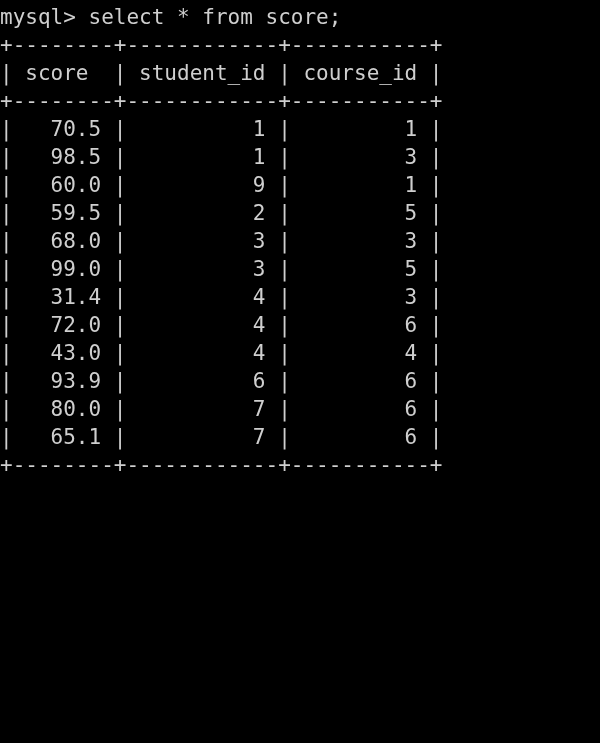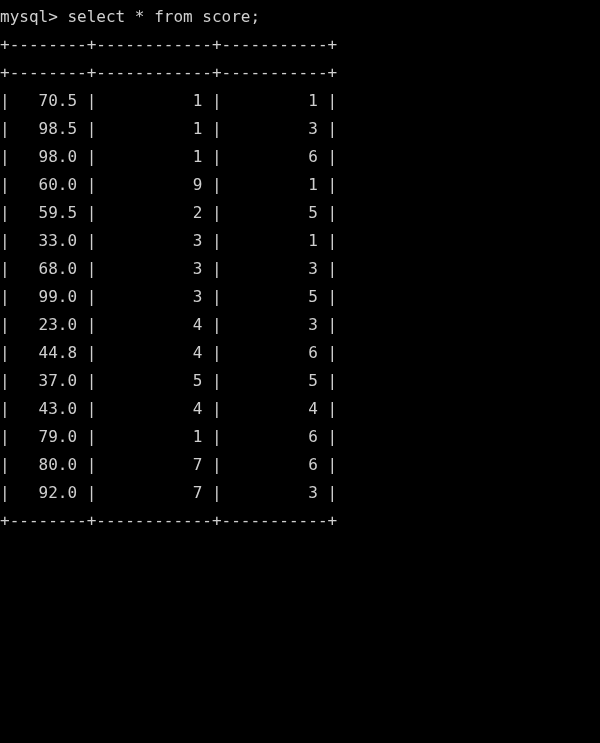--- a/index.html
+++ b/index.html
@@ -20,59 +20,57 @@
     letter-spacing: 0;
     -webkit-font-smoothing: none;
   }
   .term-line {
     white-space: pre;
     height: 28px;
     line-height: 28px;
     padding: 0;
     margin: 0;
     font-family: "DejaVu Sans Mono", "Liberation Mono", monospace;
-    font-size: 16px;
+    font-size: 21px;
     color: #cfcfcf;
   }
   .screen-pad {
     padding-left: 0px;
     padding-top: 3px;
   }
   .blank-line {
     height: 28px;
   }
 </style>
 </head>
 <body>
 
 <div id="terminal">
   <div class="screen-pad">
 
     <div class="term-line">mysql&gt; select * from score;</div>
 
     <div class="term-line">+--------+------------+-----------+</div>
 
+    <div class="term-line">| score  | student_id | course_id |</div>
 
     <div class="term-line">+--------+------------+-----------+</div>
 
     <div class="term-line">|   70.5 |          1 |         1 |</div>
     <div class="term-line">|   98.5 |          1 |         3 |</div>
-    <div class="term-line">|   98.0 |          1 |         6 |</div>
     <div class="term-line">|   60.0 |          9 |         1 |</div>
     <div class="term-line">|   59.5 |          2 |         5 |</div>
-    <div class="term-line">|   33.0 |          3 |         1 |</div>
     <div class="term-line">|   68.0 |          3 |         3 |</div>
     <div class="term-line">|   99.0 |          3 |         5 |</div>
-    <div class="term-line">|   23.0 |          4 |         3 |</div>
-    <div class="term-line">|   44.8 |          4 |         6 |</div>
-    <div class="term-line">|   37.0 |          5 |         5 |</div>
+    <div class="term-line">|   31.4 |          4 |         3 |</div>
+    <div class="term-line">|   72.0 |          4 |         6 |</div>
     <div class="term-line">|   43.0 |          4 |         4 |</div>
-    <div class="term-line">|   79.0 |          1 |         6 |</div>
+    <div class="term-line">|   93.9 |          6 |         6 |</div>
     <div class="term-line">|   80.0 |          7 |         6 |</div>
-    <div class="term-line">|   92.0 |          7 |         3 |</div>
+    <div class="term-line">|   65.1 |          7 |         6 |</div>
 
     <div class="term-line">+--------+------------+-----------+</div>
 
 
     <div class="term-line blank-line"></div>
 
   </div>
 </div>
 
 </body></html>

